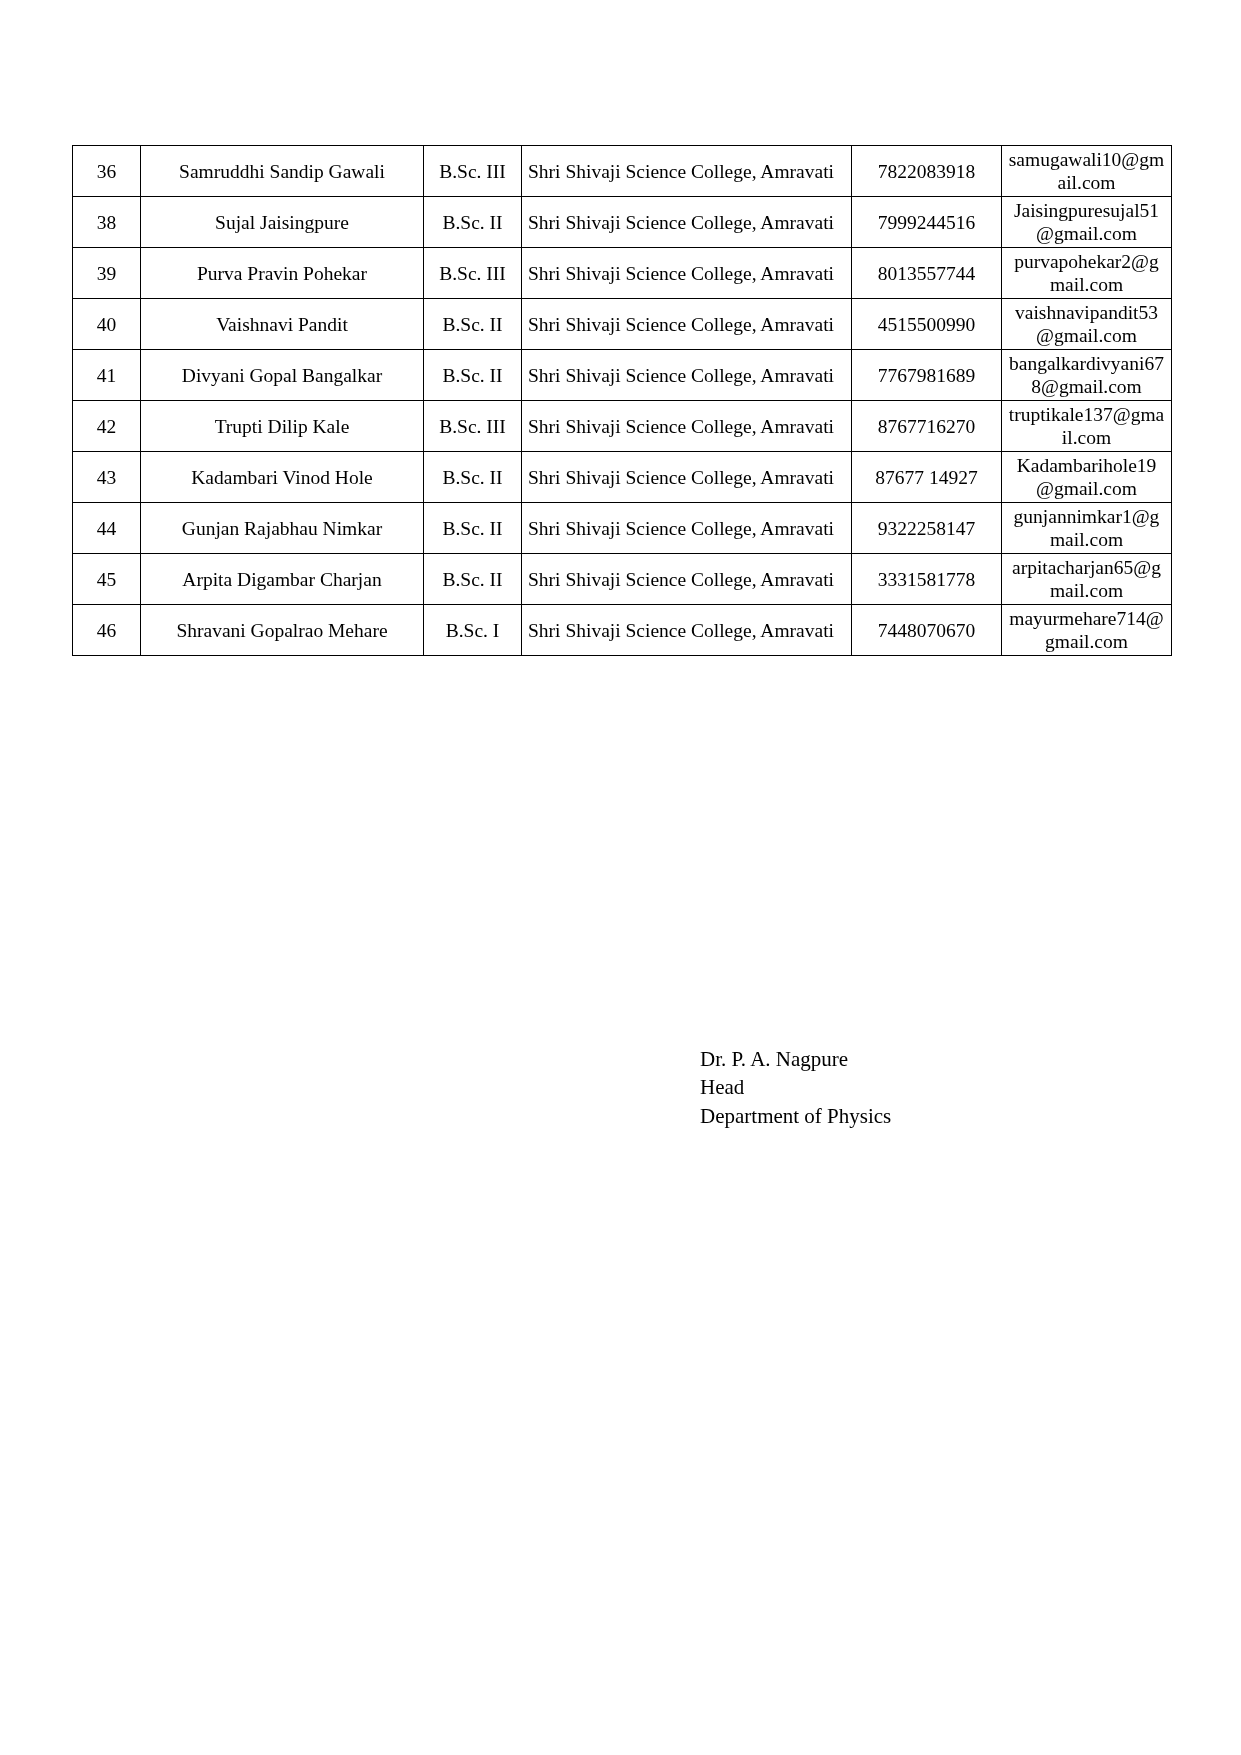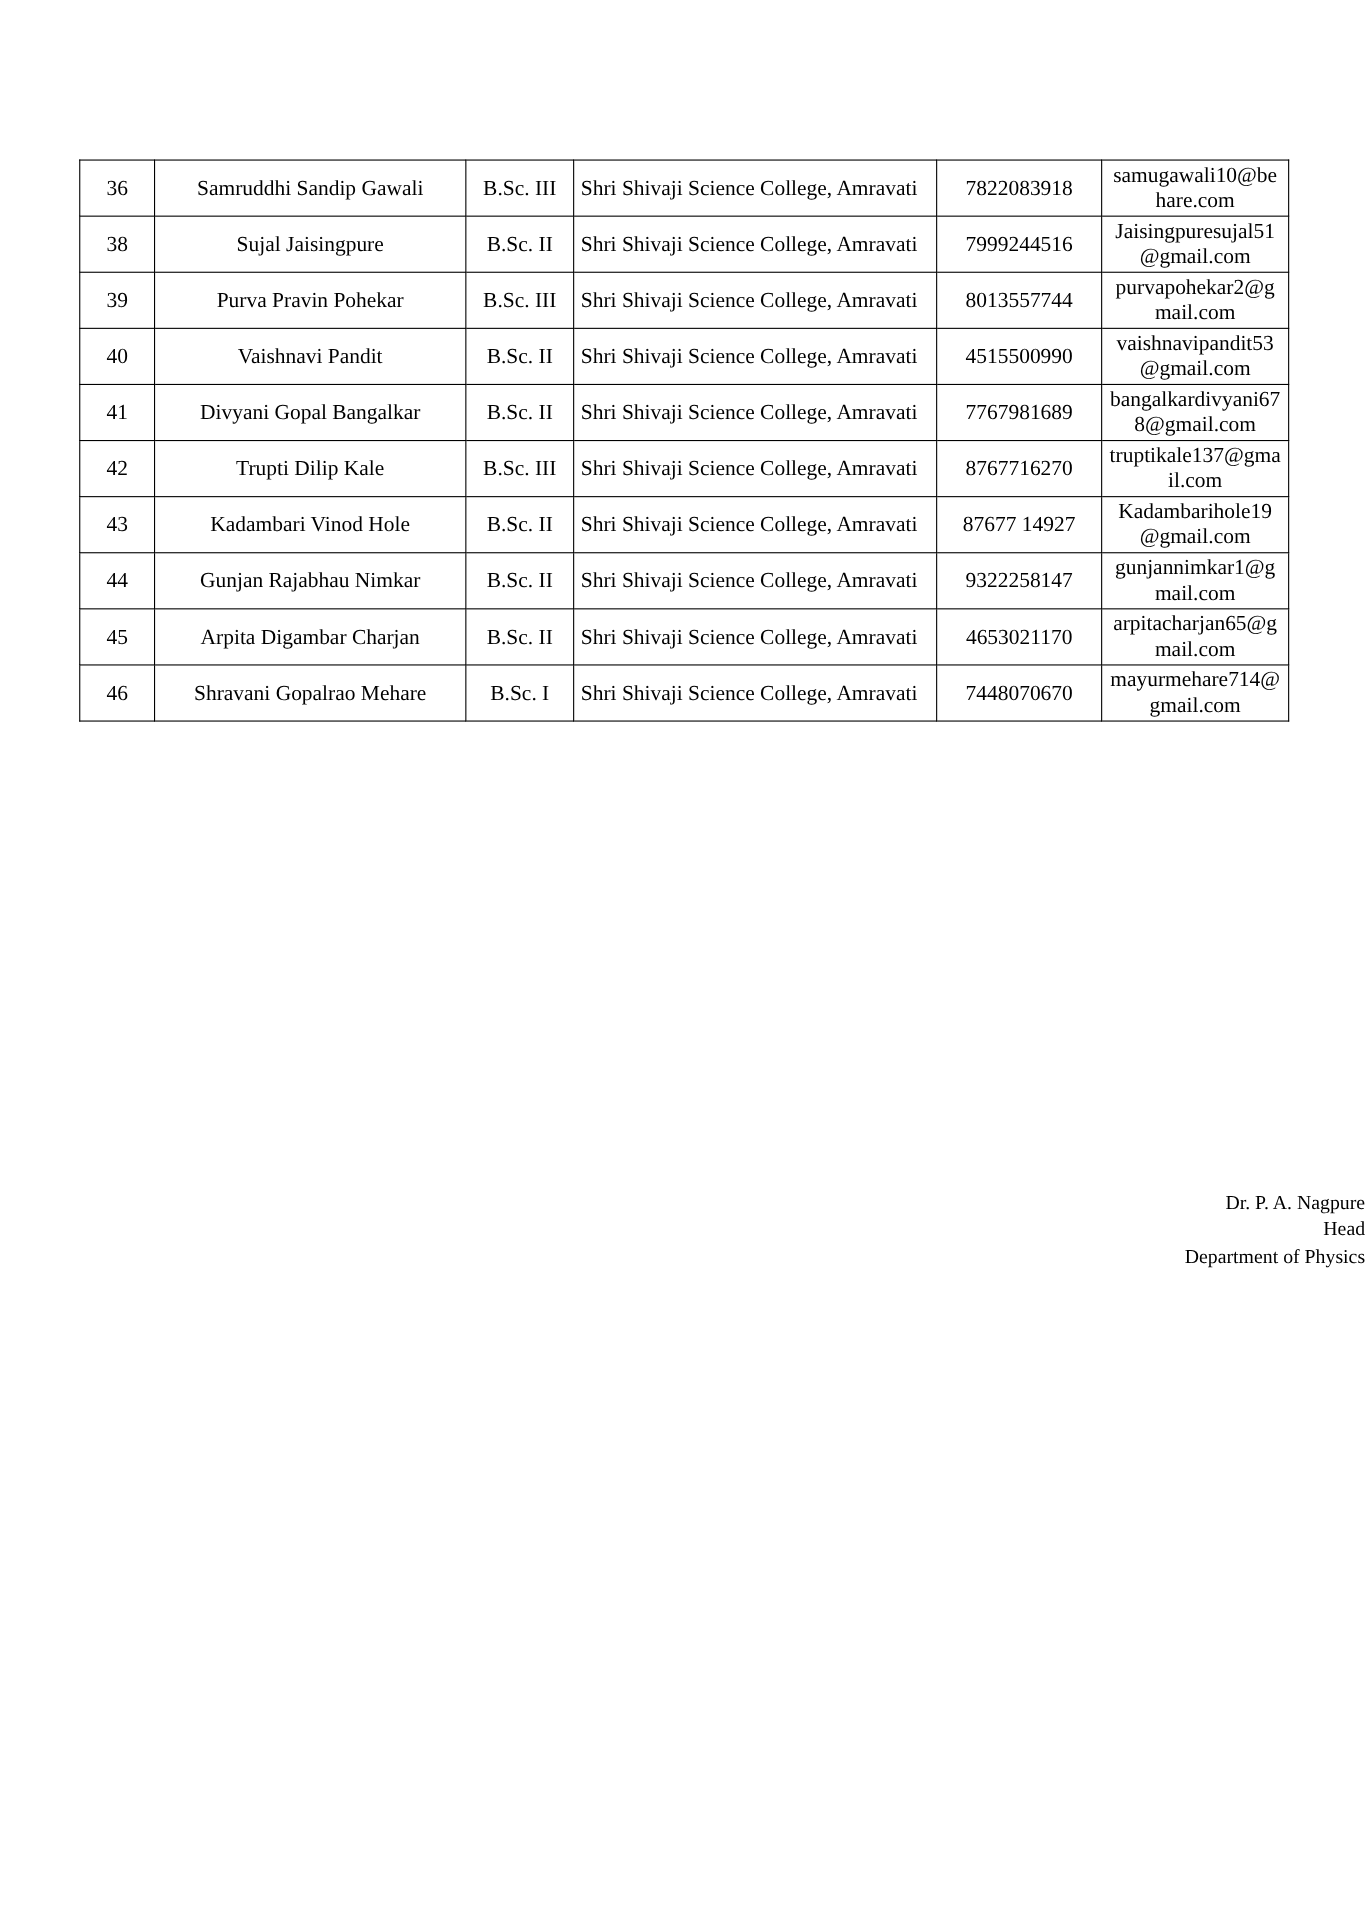--- a/index.html
+++ b/index.html
@@ -62,25 +62,24 @@
   td.email {
     text-align: center;
     line-height: 1.14;
   }
 
   .signature-block {
     position: absolute;
     left: 0;
     right: 0;
     top: 1045px;
-    text-align: right;
-    font-size: 18px;
+    text-align: left;
+    font-size: 21px;
     line-height: 1.35;
     padding-left: 700px;
-    margin-top: 36px;
   }
   .signature-block div {
     white-space: nowrap;
   }
 </style>
 </head>
 <body>
 
 <div class="page">
 
@@ -93,21 +92,21 @@
       <col class="c-mobile">
       <col class="c-email">
     </colgroup>
     <tbody>
       <tr>
         <td class="sr">36</td>
         <td class="name">Samruddhi Sandip Gawali</td>
         <td class="cls">B.Sc. III</td>
         <td class="college">Shri Shivaji Science College, Amravati</td>
         <td class="mobile">7822083918</td>
-        <td class="email">samugawali10@behare.com</td>
+        <td class="email">samugawali10@gmail.com</td>
       </tr>
       <tr>
         <td class="sr">38</td>
         <td class="name">Sujal Jaisingpure</td>
         <td class="cls">B.Sc. II</td>
         <td class="college">Shri Shivaji Science College, Amravati</td>
         <td class="mobile">7999244516</td>
         <td class="email">Jaisingpuresujal51@gmail.com</td>
       </tr>
       <tr>
@@ -156,21 +155,21 @@
         <td class="cls">B.Sc. II</td>
         <td class="college">Shri Shivaji Science College, Amravati</td>
         <td class="mobile">9322258147</td>
         <td class="email">gunjannimkar1@gmail.com</td>
       </tr>
       <tr>
         <td class="sr">45</td>
         <td class="name">Arpita Digambar Charjan</td>
         <td class="cls">B.Sc. II</td>
         <td class="college">Shri Shivaji Science College, Amravati</td>
-        <td class="mobile">4653021170</td>
+        <td class="mobile">3331581778</td>
         <td class="email">arpitacharjan65@gmail.com</td>
       </tr>
       <tr>
         <td class="sr">46</td>
         <td class="name">Shravani Gopalrao Mehare</td>
         <td class="cls">B.Sc. I</td>
         <td class="college">Shri Shivaji Science College, Amravati</td>
         <td class="mobile">7448070670</td>
         <td class="email">mayurmehare714@gmail.com</td>
       </tr>

